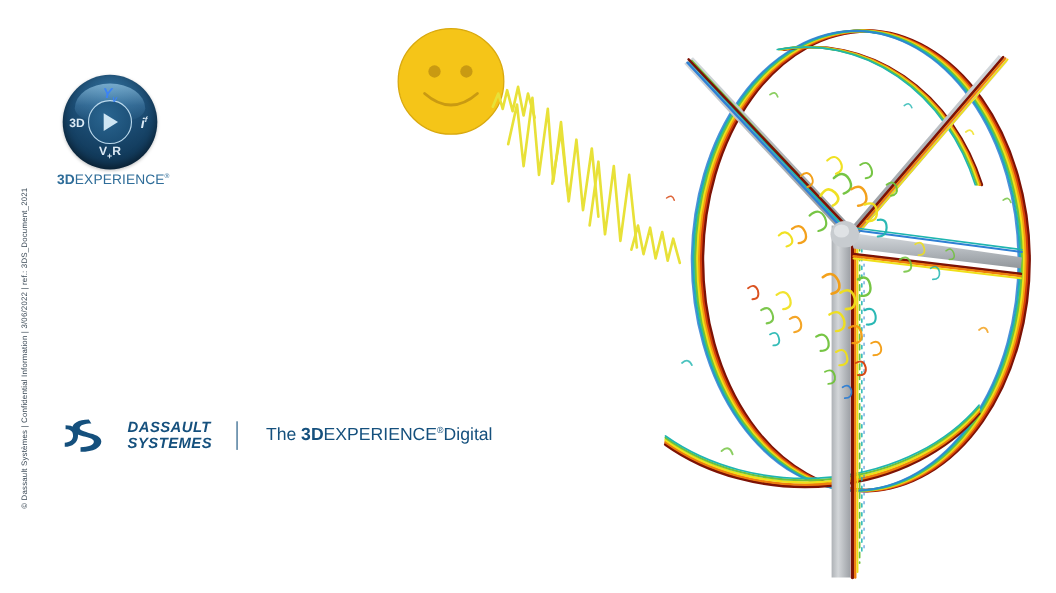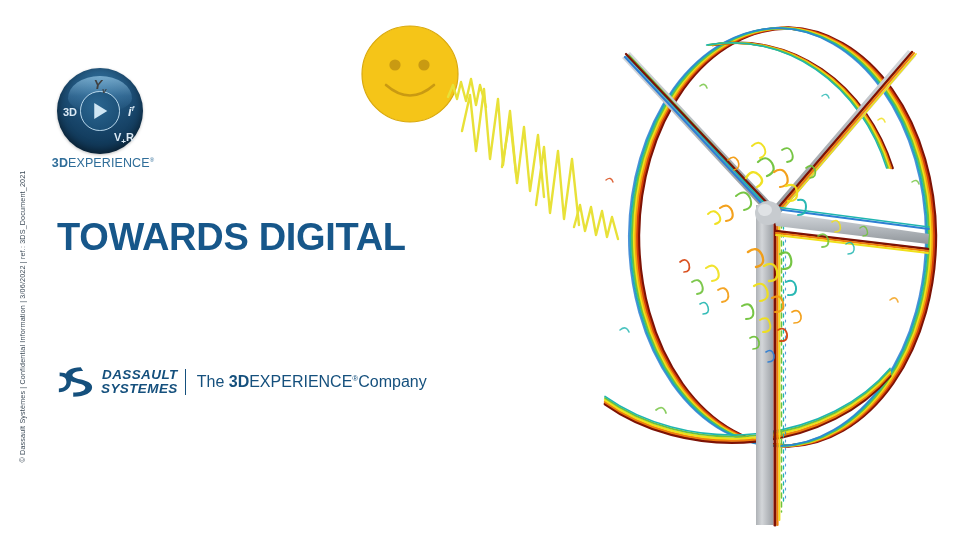--- a/index.html
+++ b/index.html
@@ -91,22 +91,22 @@
   .q-label {
     position: absolute;
     color: #dceaf5;
     font-weight: bold;
     font-size: 11px;
     line-height: 1;
     white-space: nowrap;
   }
   .q-3d  { left: 6px;  top: 39px; font-size: 11px; }
   .q-i   { right: 9px; top: 37px; font-size: 13px; font-style: italic; }
-  .q-vr  { left: 50%;  bottom: 8px; transform: translateX(-50%); font-size: 11px; margin-left: 24px; }
-  .q-y   { left: 50%;  top: 10px;  transform: translateX(-50%); font-size: 13px; font-style: italic; color: #404040; }
+  .q-vr  { left: 50%;  bottom: 8px; transform: translateX(-50%); font-size: 11px; }
+  .q-y   { left: 50%;  top: 10px;  transform: translateX(-50%); font-size: 13px; font-style: italic; color: #3b82f6; }
   .q-sup { font-size: 7px; vertical-align: super; }
   .q-sub { font-size: 8px; vertical-align: sub; }
 
   #compass-wordmark {
     position: absolute;
     left: 48px;
     top: 156px;
     width: 110px;
     text-align: center;
     font-size: 12.5px;
@@ -129,26 +129,25 @@
     line-height: 1.08;
     letter-spacing: -0.3px;
     text-transform: uppercase;
   }
   #slide-title .tline { display: block; white-space: nowrap; }
 
   
   #footer-logo {
     position: absolute;
     left: 58px;
-    top: 362px;
+    top: 376px;
     height: 40px;
     display: flex;
     align-items: center;
-    gap: 5px;
-    text-align: right;
+    gap: 20px;
   }
   .ds-mark {
     width: 38px;
     height: 34px;
     flex: none;
   }
   .ds-words {
     font-weight: bold;
     font-size: 13.5px;
     line-height: 1.02;
@@ -197,36 +196,35 @@
     <div class="q-label q-i"><span>i</span><span class="q-sup">f</span></div>
     <div class="q-label q-vr"><span>V</span><span class="q-sub">+</span><span>R</span></div>
     <div class="q-label q-y"><span>Y</span><span class="q-sub">v</span></div>
   </div>
 
   <div id="compass-wordmark">
     <span class="b3d">3D</span><span>EXPERIENCE</span><span class="reg">®</span>
   </div>
 
   <h1 id="slide-title">
-    <span class="tline">Towards Digital</span>
   </h1>
 
   <div id="footer-logo">
     <svg class="ds-mark" viewBox="0 0 100 90">
       <path d="M60 6 C34 6 20 16 20 28 C20 40 36 44 52 48 C64 51 72 54 72 60 C72 68 58 73 40 73 L40 84 C72 84 90 73 90 59 C90 47 74 42 58 38 C46 35 38 32 38 27 C38 20 50 16 66 16 Z" fill="#15507d"></path>
       <path d="M8 18 L30 18 L30 28 L20 28 L20 62 L30 62 L30 72 L8 72 Z" fill="#15507d" opacity="0"></path>
       <path d="M4 20 C22 20 34 28 34 44 C34 62 20 72 2 72 L2 62 C14 62 22 56 22 45 C22 34 14 30 4 30 Z" fill="#15507d"></path>
       <path d="M2 8 L2 84 L12 84 L12 8 Z" fill="#15507d" opacity="0"></path>
     </svg>
     <div class="ds-words">
       <div>DASSAULT</div>
       <div>SYSTEMES</div>
     </div>
     <div class="ds-divider"></div>
-    <div class="ds-tagline"><span>The </span><span class="tg-bold">3D</span><span>EXPERIENCE</span><span class="tg-reg">®</span><span>Company</span></div>
+    <div class="ds-tagline"><span>The </span><span class="tg-bold">3D</span><span>EXPERIENCE</span><span class="tg-reg">®</span><span>Digital</span></div>
   </div>
 
   <svg id="smiley" viewBox="0 0 104 104">
     <circle cx="52" cy="52" r="48" fill="#f5c518" stroke="#d9a90e" stroke-width="1.2"></circle>
     <circle cx="37" cy="43" r="5.6" fill="#c99a12"></circle>
     <circle cx="66" cy="43" r="5.6" fill="#c99a12"></circle>
     <path d="M28 63 Q52 84 76 63" fill="none" stroke="#c99a12" stroke-width="2.6" stroke-linecap="round"></path>
   </svg>
 
   <svg id="sound-waves" viewBox="0 0 210 190">

